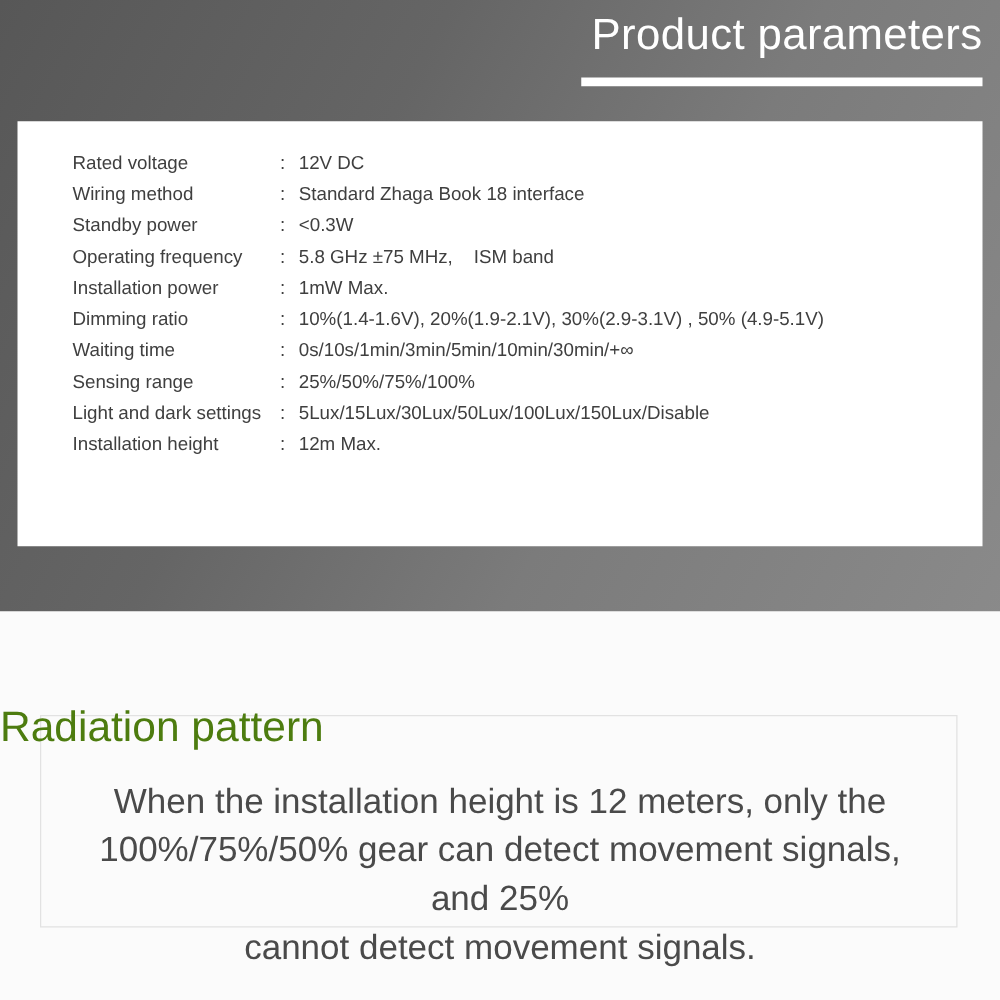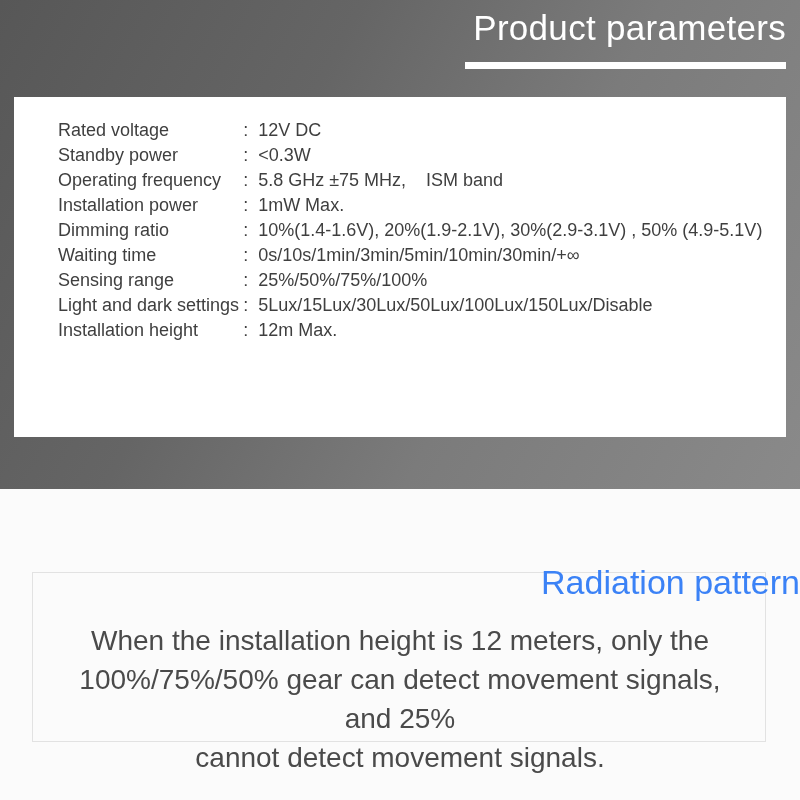--- a/index.html
+++ b/index.html
@@ -70,21 +70,21 @@
     position: absolute;
     left: 44px;
     top: 21px;
     border-collapse: collapse;
   }
   .param-table tr {
     height: 25px;
   }
   .param-table td {
     padding: 0;
-    font-size: 18px;
+    font-size: 15px;
     color: #3f3f3f;
     line-height: 25px;
     vertical-align: top;
     white-space: nowrap;
   }
   .cell-label {
     width: 162px;
     padding-right: 4px !important;
   }
   .cell-colon {
@@ -113,26 +113,25 @@
     height: 170px;
     border: 1px solid #e2e2e2;
     box-sizing: border-box;
   }
 
   .radiation-title {
     position: absolute;
     left: 0;
     right: 0;
     top: 72px;
-    text-align: right;
+    text-align: left;
     font-size: 34px;
-    color: #3b82f6;
+    color: #4d7c0f;
     font-weight: 400;
     line-height: 42px;
-    margin-left: 44px;
   }
 
   .radiation-text {
     position: absolute;
     left: 60px;
     width: 680px;
     top: 132px;
     text-align: center;
     font-size: 28px;
     color: #4a4a4a;
@@ -157,20 +156,25 @@
 
     <div class="param-panel">
       <table class="param-table">
         <tbody>
           <tr>
             <td class="cell-label">Rated voltage</td>
             <td class="cell-colon">:</td>
             <td class="cell-value">12V DC</td>
           </tr>
           <tr>
+            <td class="cell-label">Wiring method</td>
+            <td class="cell-colon">:</td>
+            <td class="cell-value">Standard Zhaga Book 18 interface</td>
+          </tr>
+          <tr>
             <td class="cell-label">Standby power</td>
             <td class="cell-colon">:</td>
             <td class="cell-value">&lt;0.3W</td>
           </tr>
           <tr>
             <td class="cell-label">Operating frequency</td>
             <td class="cell-colon">:</td>
             <td class="cell-value">5.8 GHz ±75 MHz,&nbsp;&nbsp;&nbsp; ISM band</td>
           </tr>
           <tr>

